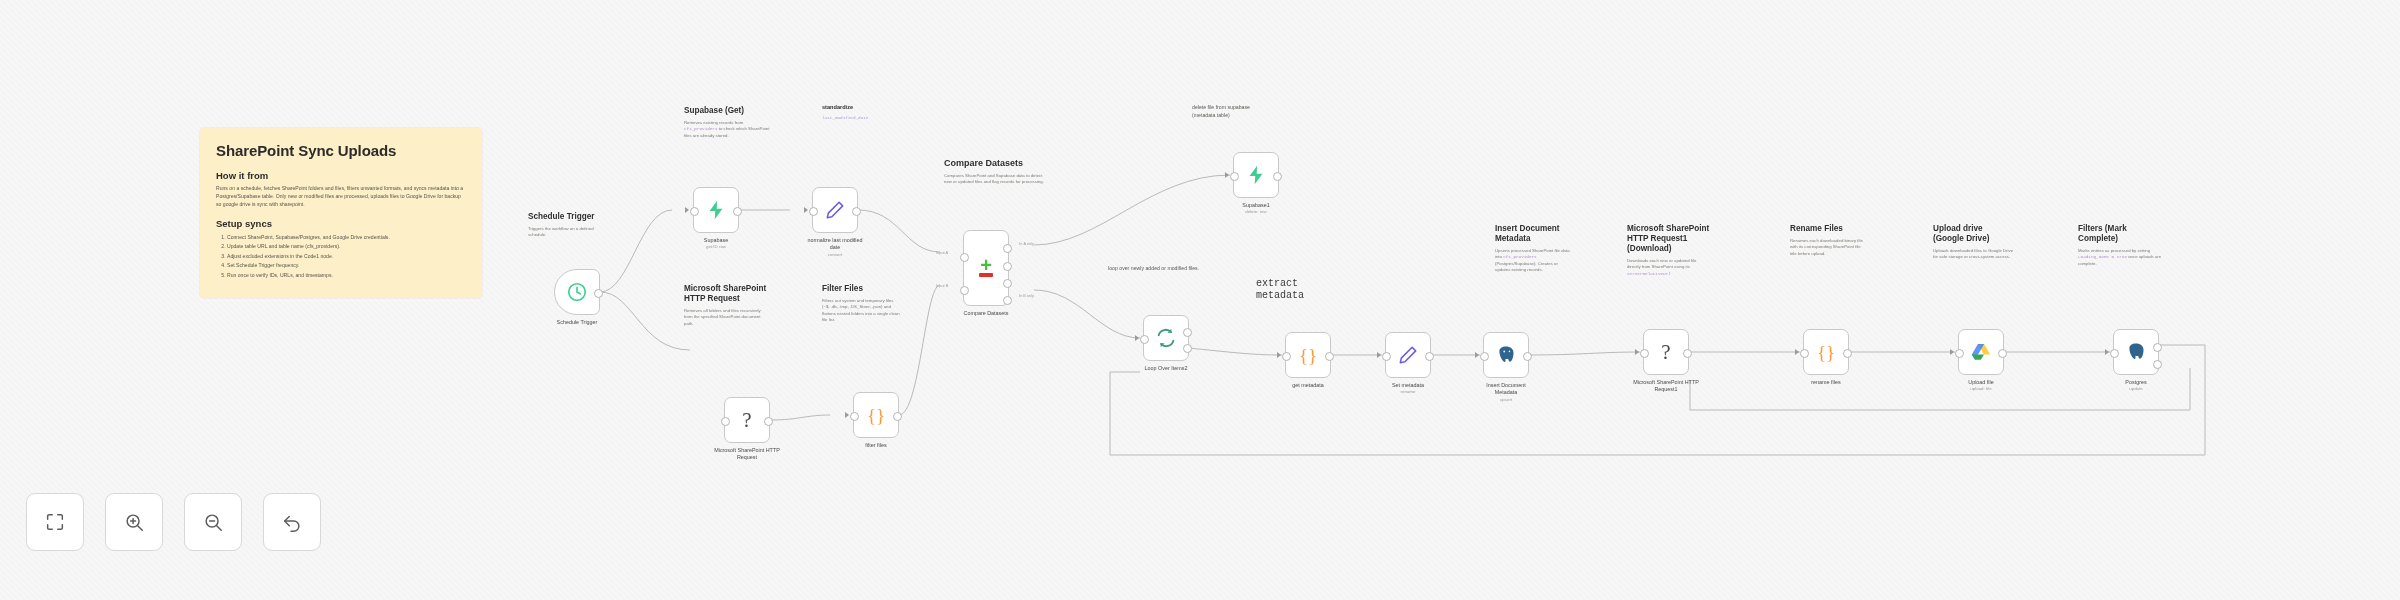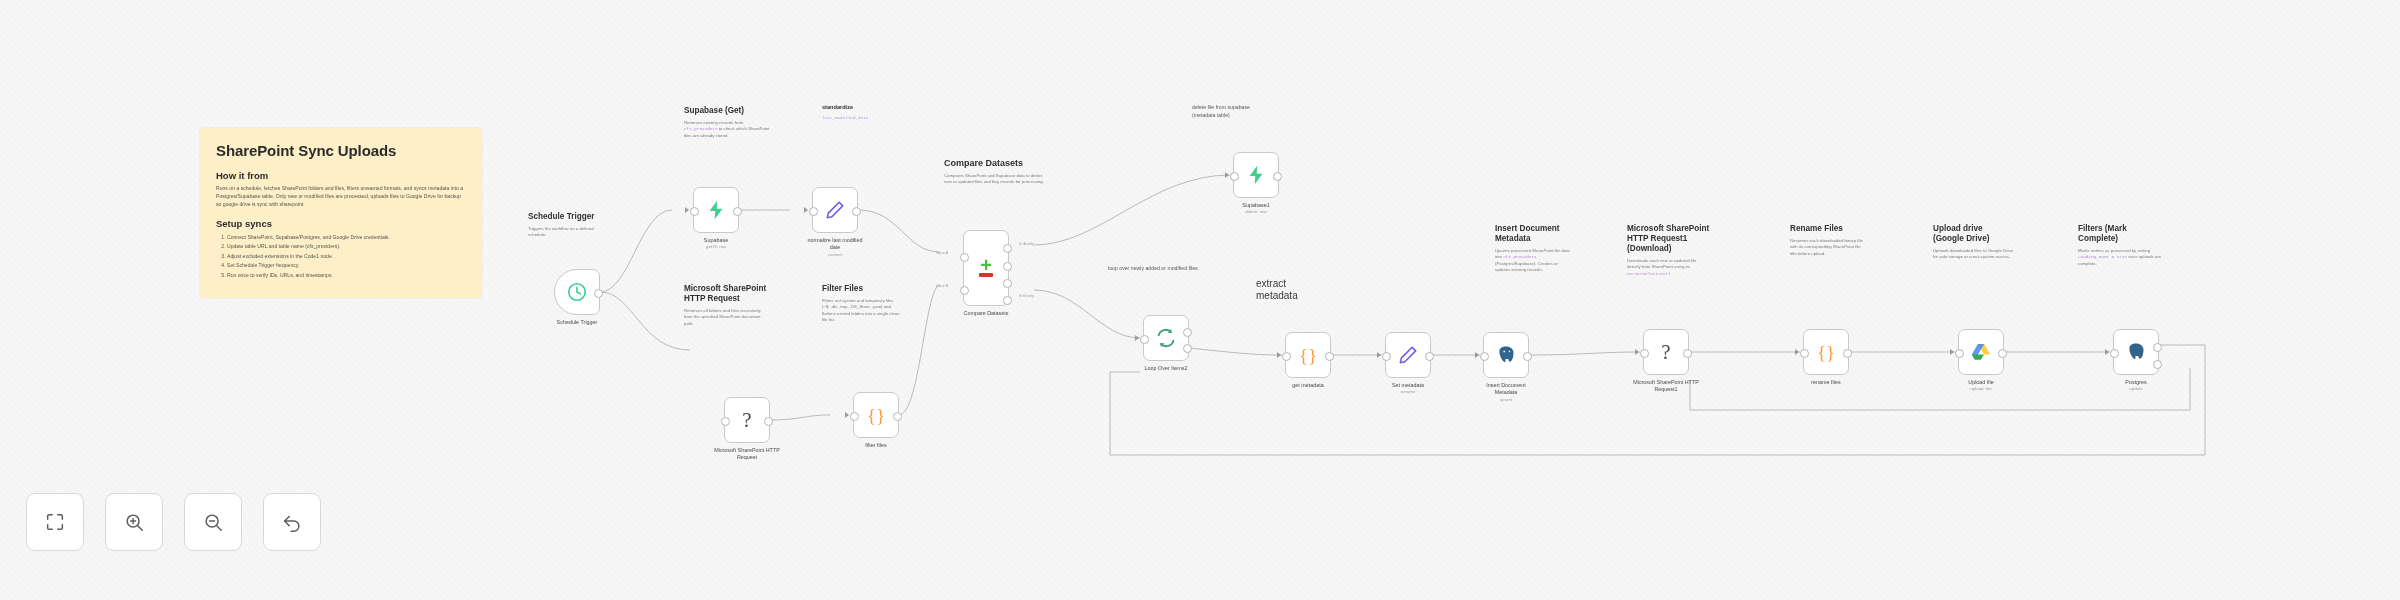--- a/index.html
+++ b/index.html
@@ -59,21 +59,21 @@
   .portlbl{position:absolute;font-size:3.9px;color:#9d9d9d;white-space:nowrap;}
 
   
   .ann{position:absolute;width:92px;}
   .ann .at{font-size:8.2px;font-weight:700;color:#2f2f2f;line-height:1.22;margin-bottom:4px;}
   .ann .ad{font-size:4.3px;line-height:1.5;color:#7d7a74;}
   .ann .ad .hl{color:#b08bd0;}
   .note{position:absolute;width:88px;}
   .note .nt{font-size:5.2px;color:#5d5a55;line-height:1.45;}
 
-  .serif{font-family:Liberation Sans, sans-serif;font-size:10px;font-weight:400;color:#3a3a3a;line-height:1.15;}
+  .serif{font-family:Liberation Mono, monospace;font-size:10px;font-weight:400;color:#3a3a3a;line-height:1.15;}
 
   
   .ico{width:22px;height:22px;display:block;}
   .ico-brace{font-size:19px;color:#ff9a3c;font-family:"Liberation Serif",serif;line-height:1;font-weight:400;}
   .ico-q{font-size:21px;color:#4a4a4a;font-family:"Liberation Serif",serif;line-height:1;}
   .plusminus{display:flex;flex-direction:column;align-items:center;gap:2px;}
   .pm-plus{color:#46c03c;font-size:20px;line-height:12px;font-weight:700;}
   .pm-minus{width:14px;height:3.5px;background:#e0302a;border-radius:1px;}
 
   

